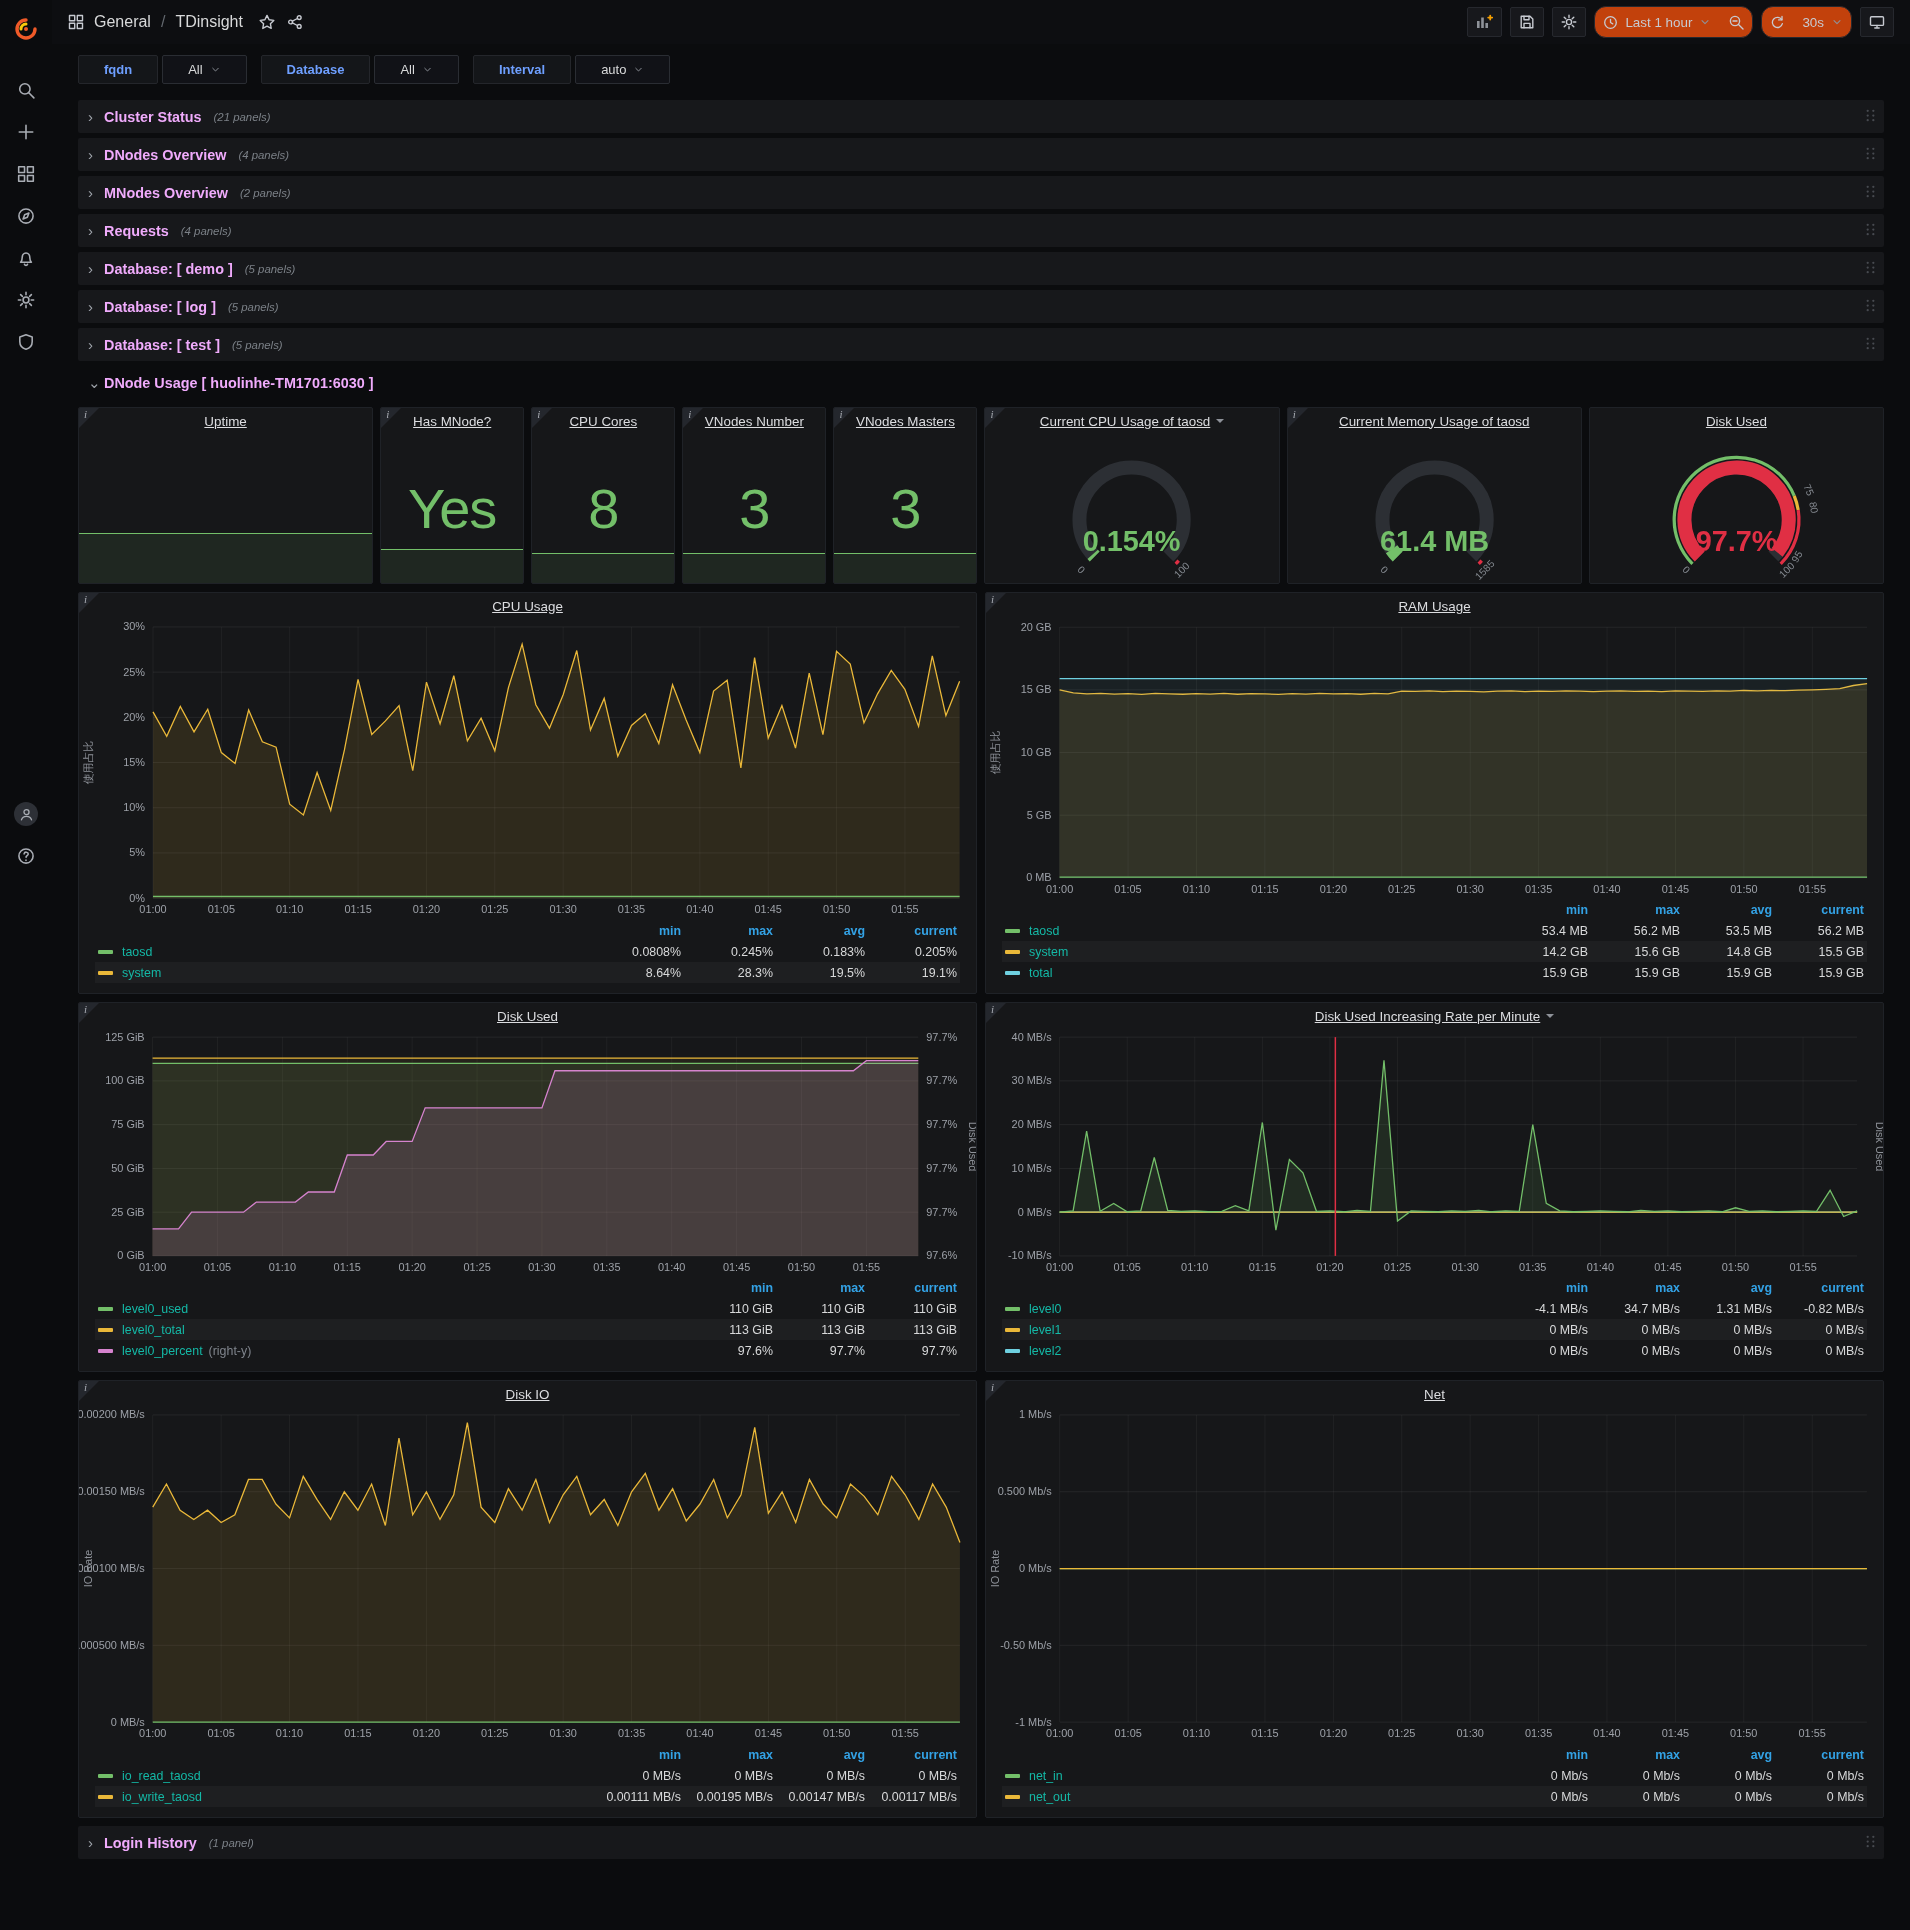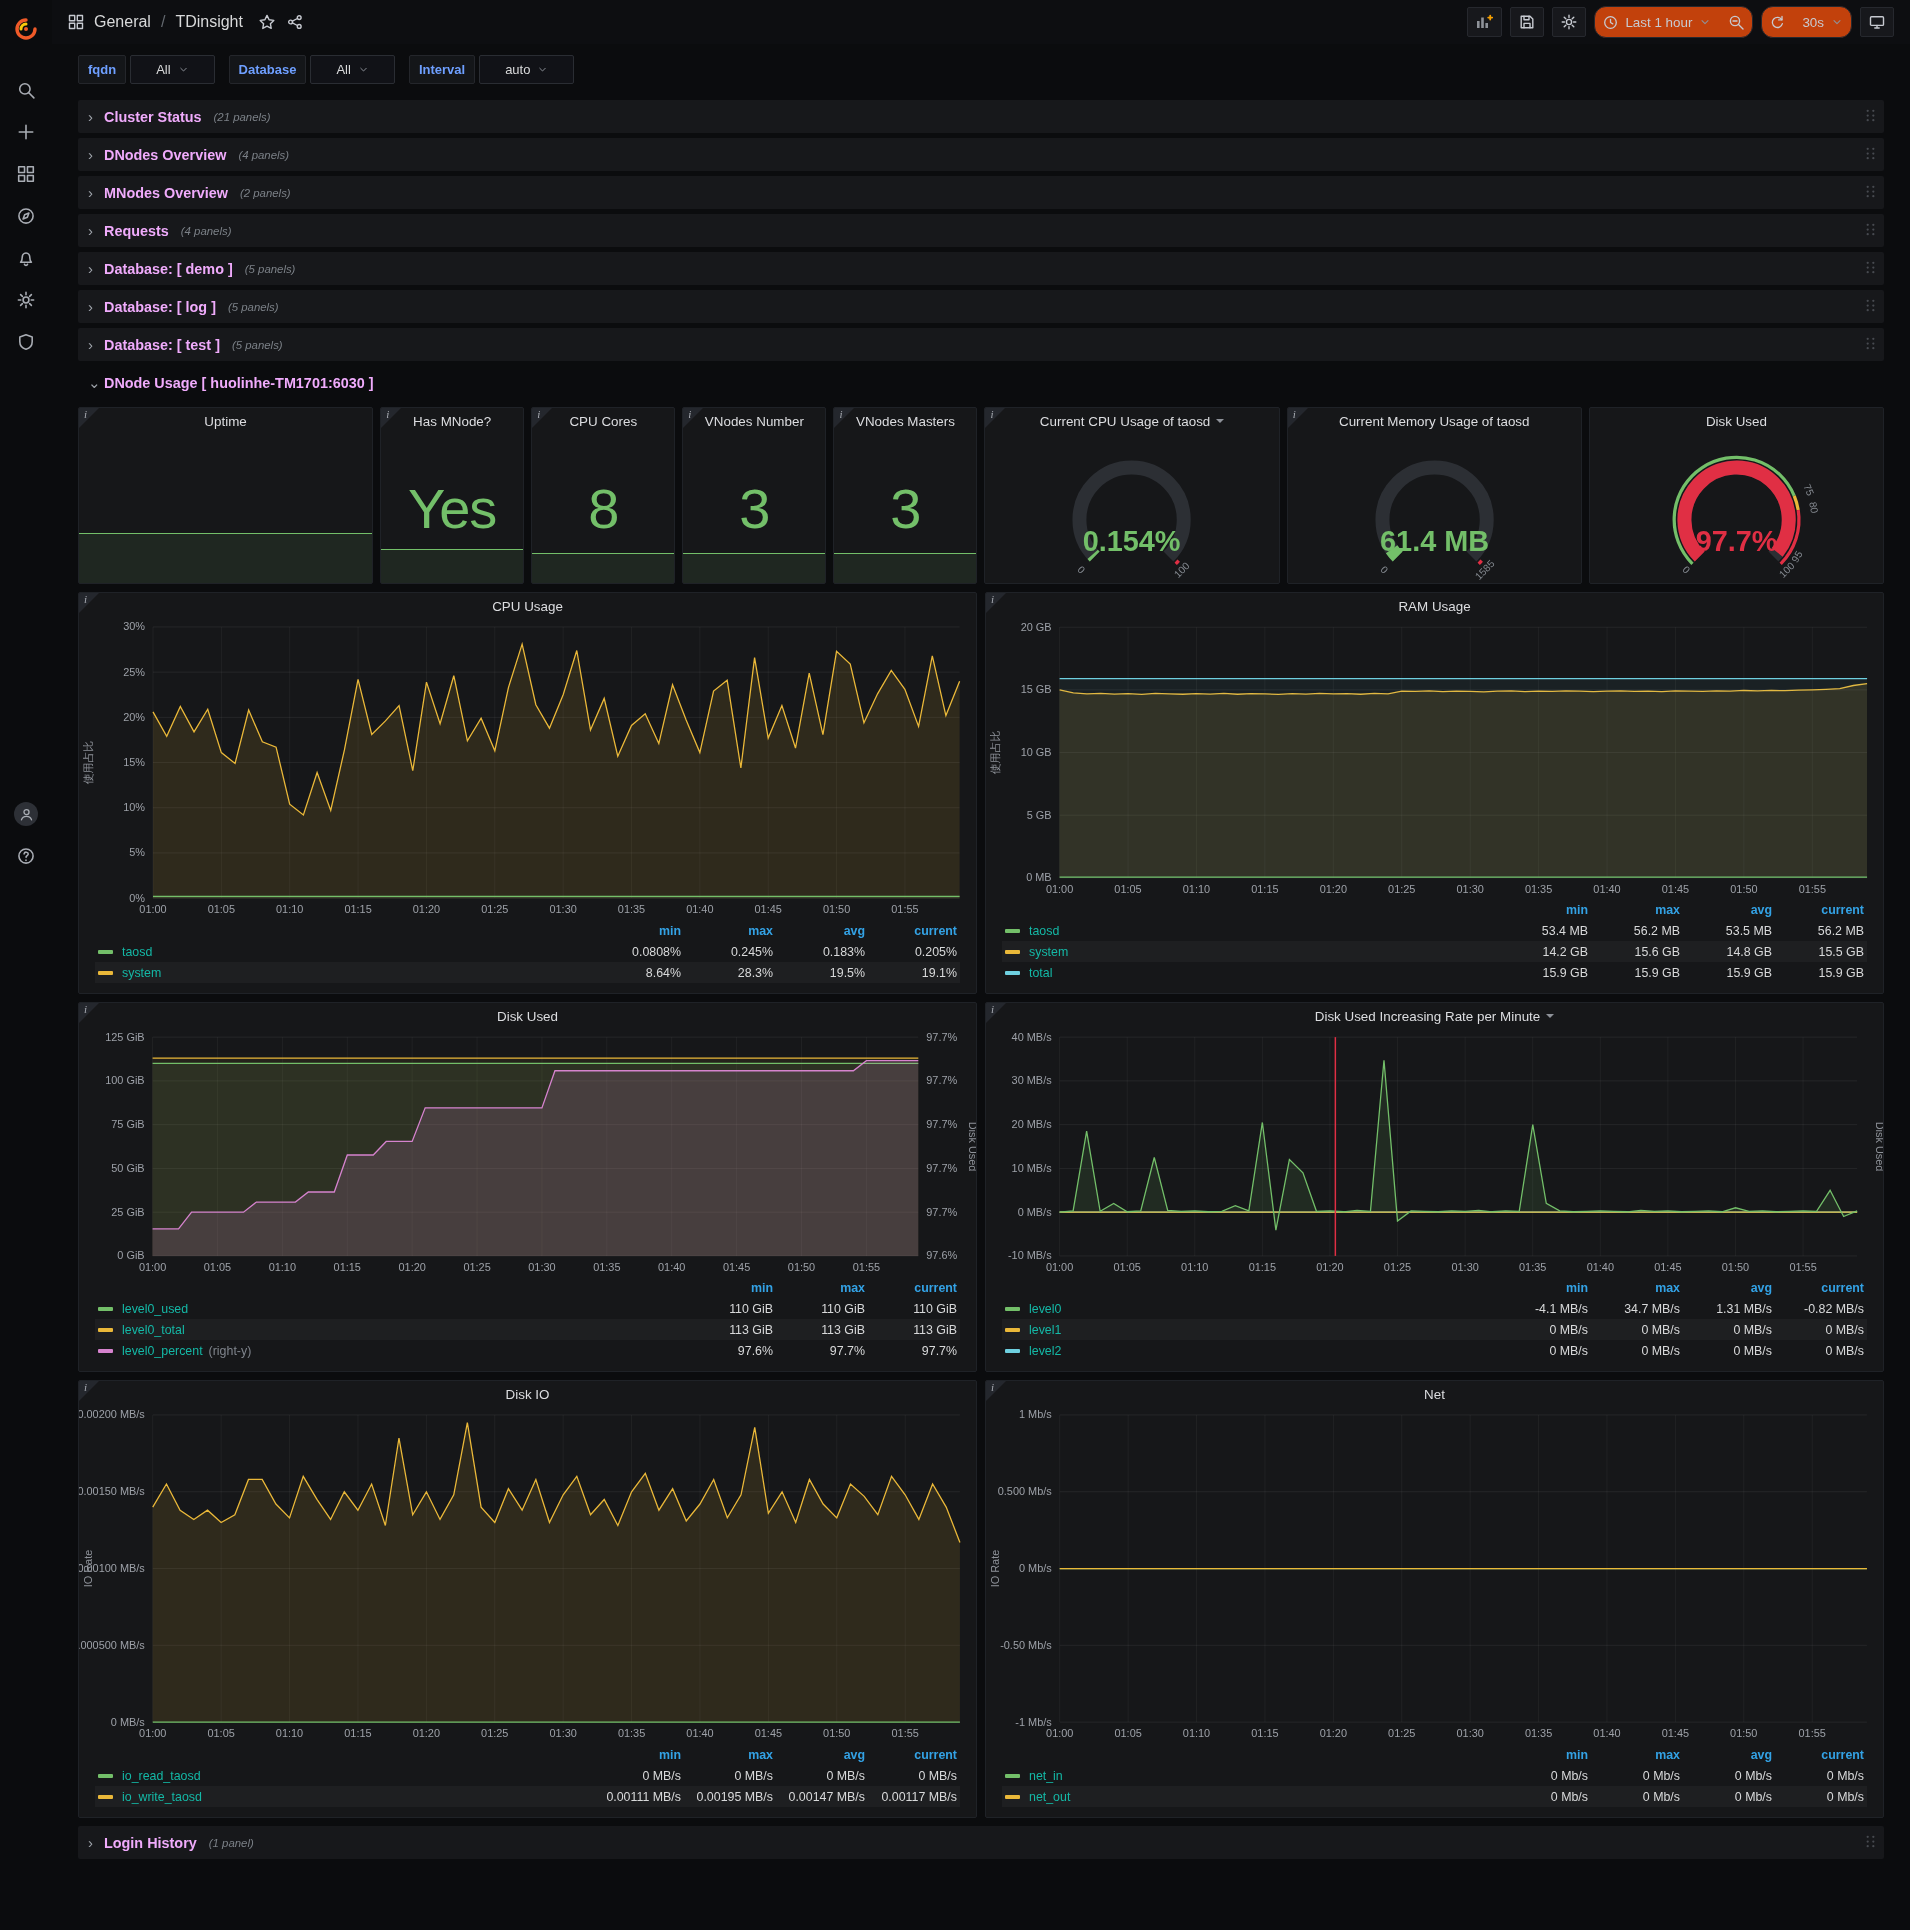--- a/index.html
+++ b/index.html
@@ -21,36 +21,36 @@
   .tb-btn { display:flex; align-items:center; gap:7px; height:30px; padding:0 8px; background:#17181c; border:1px solid #26282e; border-radius:2px; color:#c7cad1; font-size:13.4px; cursor:pointer; font-family:inherit; }
   .tb-group { display:flex; align-items:flex-end; background:#c2410c; border:1px solid #26282e; border-radius:12px; }
   .tb-group .tb-btn { border:none; background:transparent; }
   .tb-group .divider { width:1px; background:#26282e; }
 
   
   .main { position:absolute; left:52px; top:44px; right:0; padding:8px 26px 20px 26px; }
 
   .var-row { display:flex; align-items:center; gap:14px; height:34px; margin-bottom:14px; }
   .var-item { display:flex; align-items:center; gap:4px; }
-  .var-label { color:#6e9fff; font-size:13px; font-weight:700; padding:6px 9px; background:#141619; border:1px solid #24262b; border-radius:2px; cursor:pointer; }
+  .var-label { color:#6e9fff; font-size:13px; font-weight:700; padding:6px 25px; background:#141619; border:1px solid #24262b; border-radius:2px; cursor:pointer; }
   .var-value { display:flex; align-items:center; gap:7px; color:#d8d9da; font-size:13px; padding:6px 25px; background:#111217; border:1px solid #2a2d33; border-radius:2px; cursor:pointer; }
 
   .row-header { height:33px; margin-bottom:5px; background:#17181b; border-radius:2px; display:flex; align-items:center; padding:0 10px; position:relative; cursor:pointer; }
   .row-header.open { background:transparent; margin:4px 0 8px 0; }
   .row-chev { color:#9fa4ab; font-size:15px; width:16px; display:inline-block; }
   .row-label { font-size:14.4px; font-weight:700; color:#f0abfc; }
   .row-count { font-size:11.4px; font-style:italic; color:#7b8087; margin-left:12px; }
   .row-handle { position:absolute; right:6px; top:8px; cursor:grab; opacity:.55; }
 
   .grid-stats { display:grid; grid-template-columns:repeat(12,1fr); gap:7px; height:177px; margin-bottom:8px; }
   .grid2 { display:grid; grid-template-columns:1fr 1fr; gap:8px; margin-bottom:8px; }
   #chart-row-1 { height:402px; } #chart-row-2 { height:370px; } #chart-row-3 { height:438px; }
 
   .panel { background:#161719; border:1px solid #1f2227; border-radius:2px; position:relative; display:flex; flex-direction:column; overflow:hidden; }
-  .panel-header { height:26px; flex:none; display:flex; align-items:center; justify-content:center; gap:6px; font-size:13.4px; font-weight:500; color:#dcdde0; cursor:pointer; white-space:nowrap; }
+  .panel-header { height:26px; flex:none; display:flex; align-items:center; justify-content:center; gap:6px; font-size:13.4px; font-weight:500; color:#dcdde0; cursor:pointer; white-space:nowrap;text-decoration:underline; }
   .menu-chev { width:0; height:0; border-left:4px solid transparent; border-right:4px solid transparent; border-top:4px solid #8e9299; display:inline-block; }
   .info-corner { position:absolute; top:0; left:0; width:0; height:0; border-top:20px solid #24272d; border-right:20px solid transparent; z-index:2; }
   .info-i { position:absolute; top:0px; left:5px; font-size:11px; font-style:italic; font-family:"Liberation Serif",serif; color:#a9adb4; z-index:3; }
 
   .stat-val { flex:1; display:flex; align-items:center; justify-content:center; gap:9px; color:#73bf69; font-weight:500; z-index:1; align-items:baseline; padding-top:42px; }
   .stat-num { font-size:56px; letter-spacing:-1px; }
   .stat-num.big2 { font-size:52px; }
   .stat-unit { font-size:26px; }
   .spark { position:absolute; bottom:0; left:0; right:0; background:rgba(115,191,105,0.10); border-top:1.5px solid #73bf69; }
 

